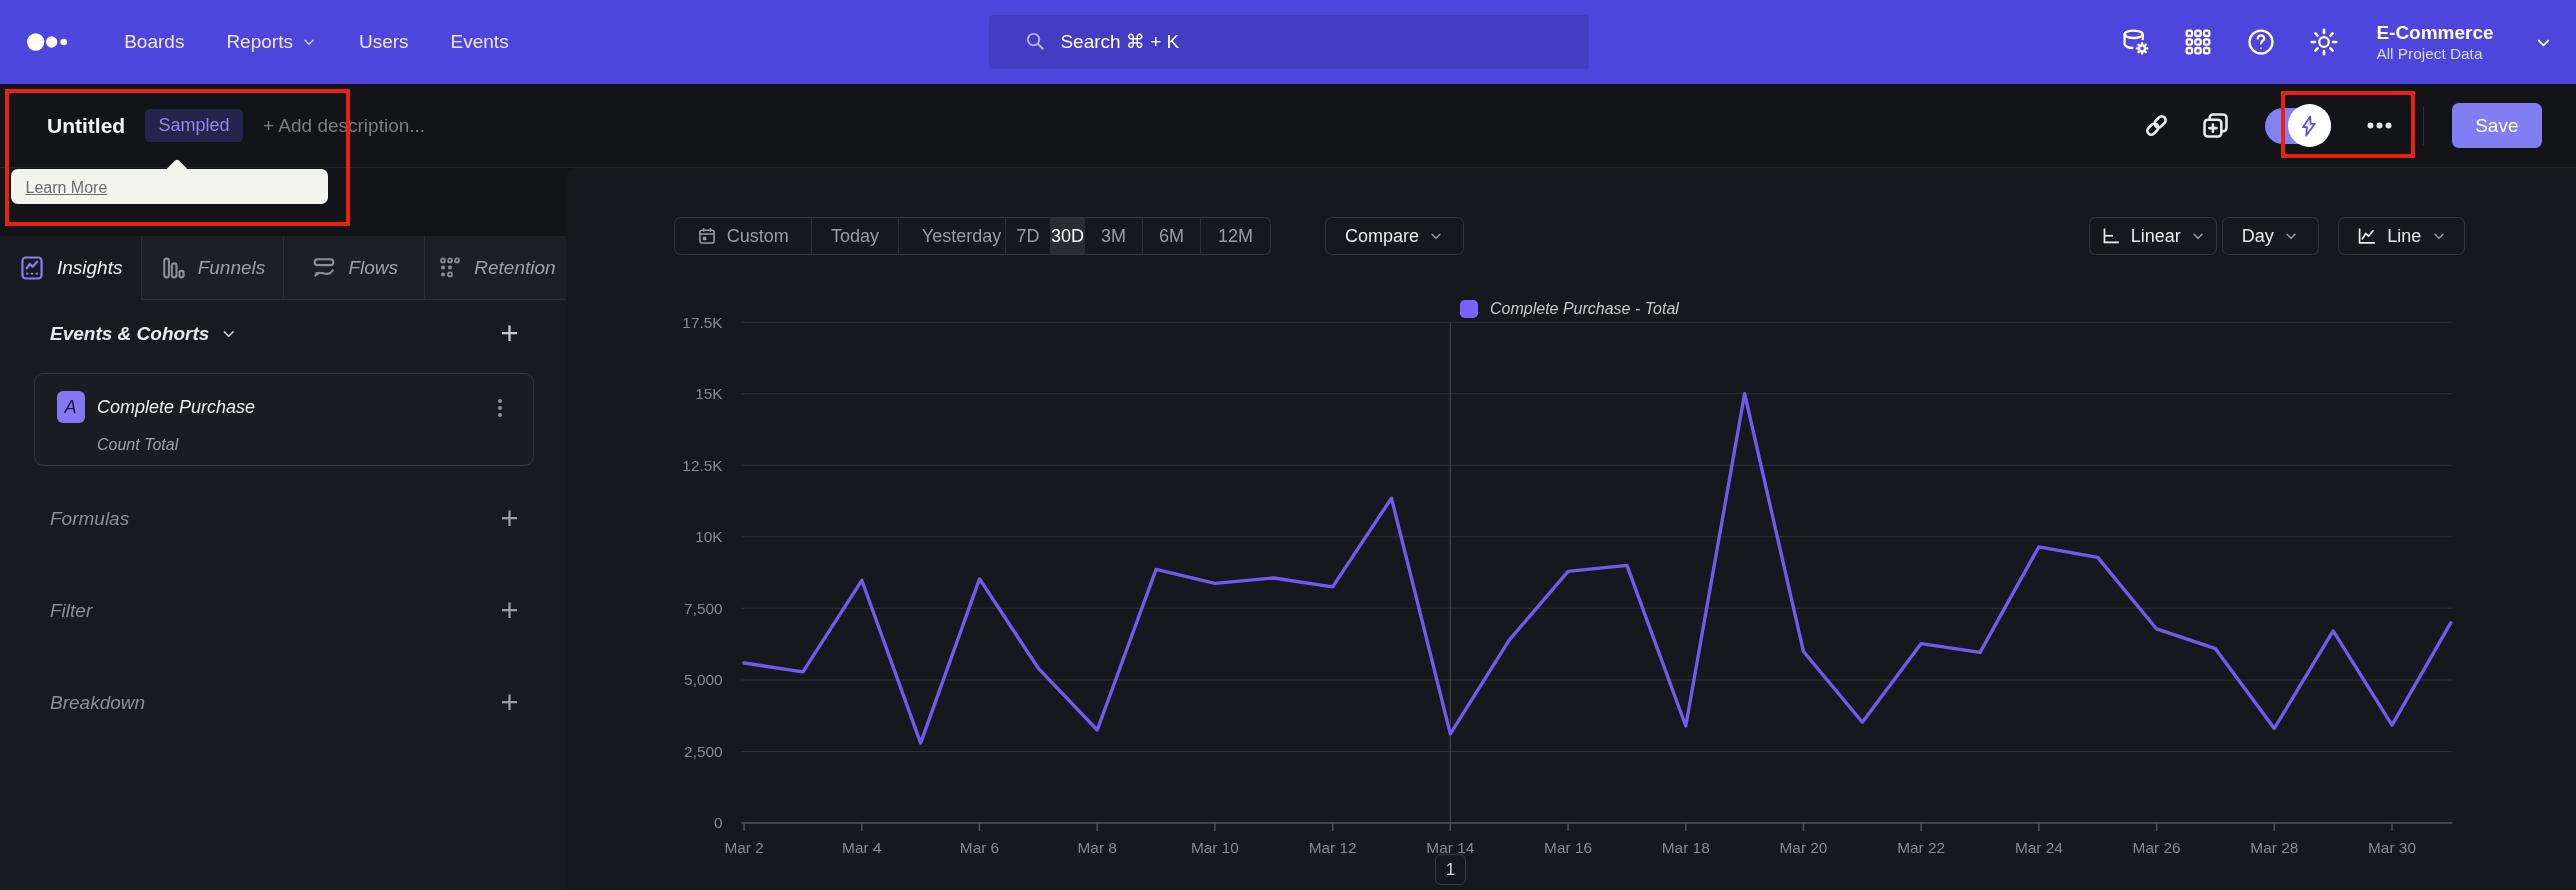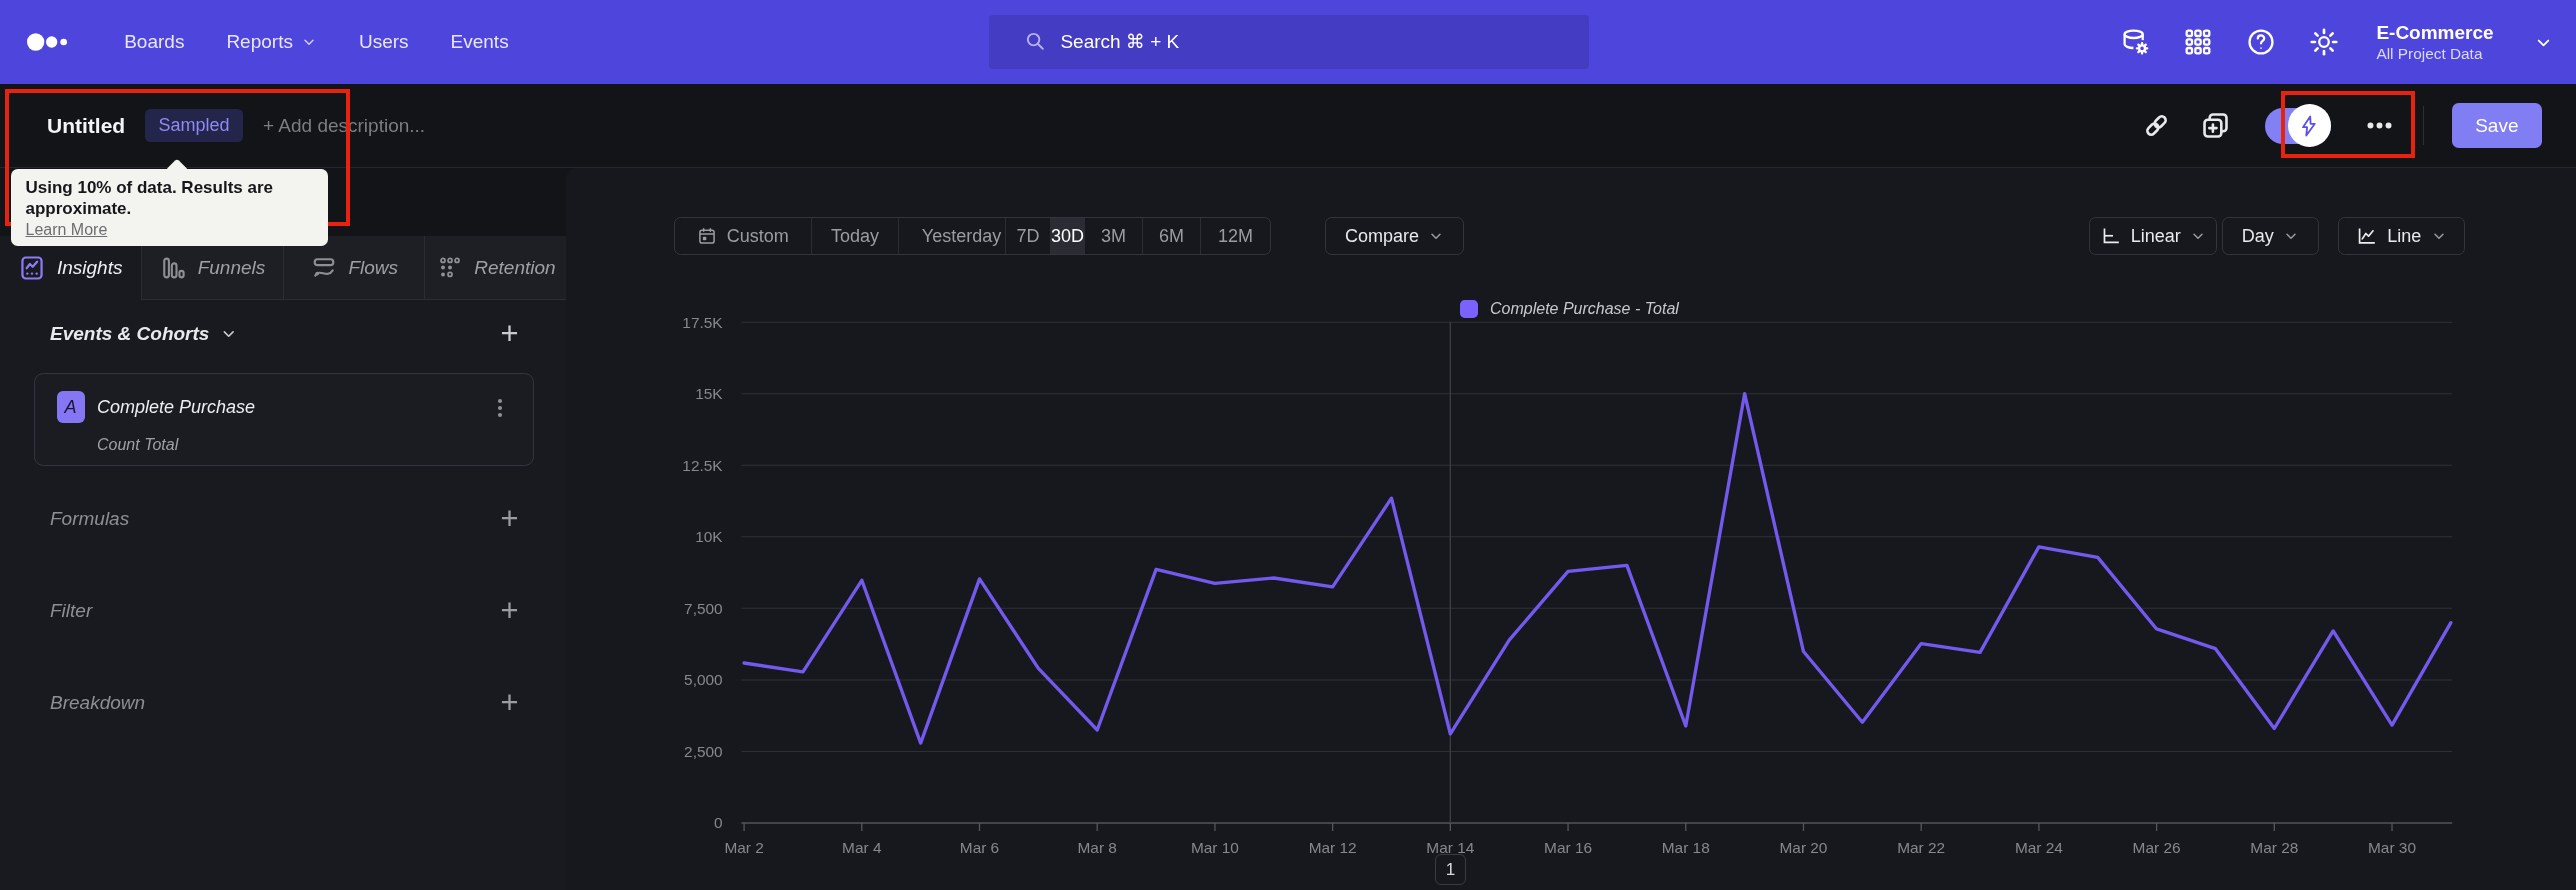--- a/index.html
+++ b/index.html
@@ -231,21 +231,20 @@
         </svg>
       <div class="vdiv"></div>
       <div class="save-btn">Save</div>
     </div>
   </div>
 
   <div class="red-box one"></div>
   <div class="red-box two"></div>
 
   <div class="tooltip">
-    <div class="tt-text">Using 10% of data. Results are approximate.</div>
     <span class="tt-link">Learn More</span>
   </div>
 
   <div class="sidebar">
     <div class="tabs" id="tabs">
         <div class="tab active">
           <svg width="28" height="28" viewBox="0 0 24 24">
             <rect x="3.8" y="3" width="16.4" height="18" rx="3" fill="none" stroke="#8b7bf5" stroke-width="1.9"></rect>
             <polyline points="7.4,12.2 10.2,8.6 12.6,11 16.4,6.6" fill="none" stroke="#8b7bf5" stroke-width="1.9" stroke-linecap="round" stroke-linejoin="round"></polyline>
             <circle cx="8" cy="16.8" r="1" fill="#8b7bf5"></circle>

